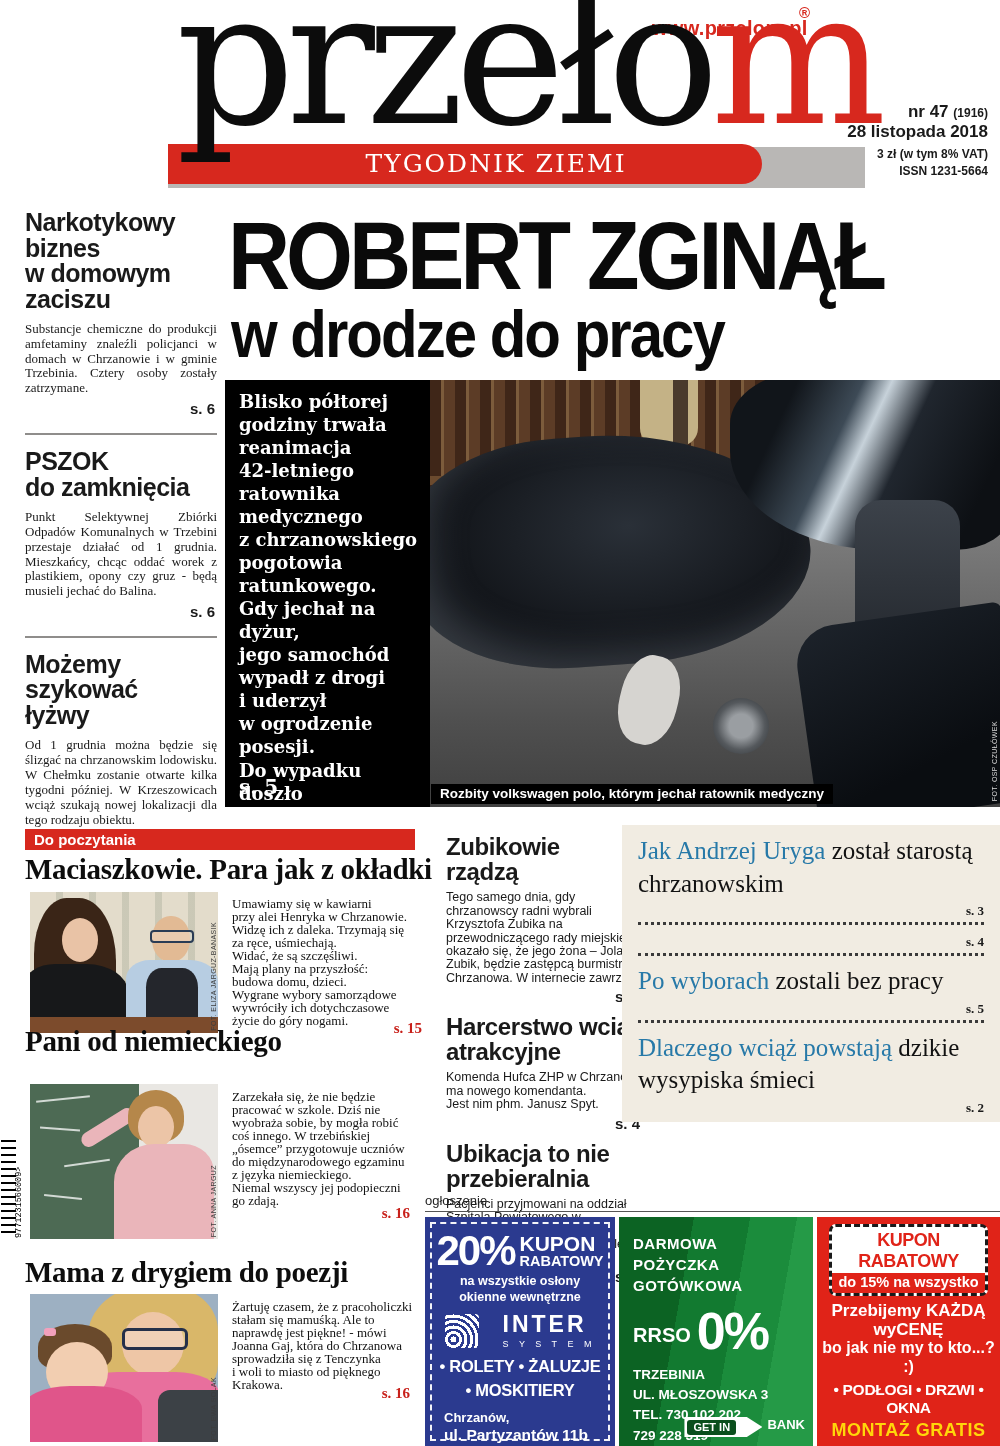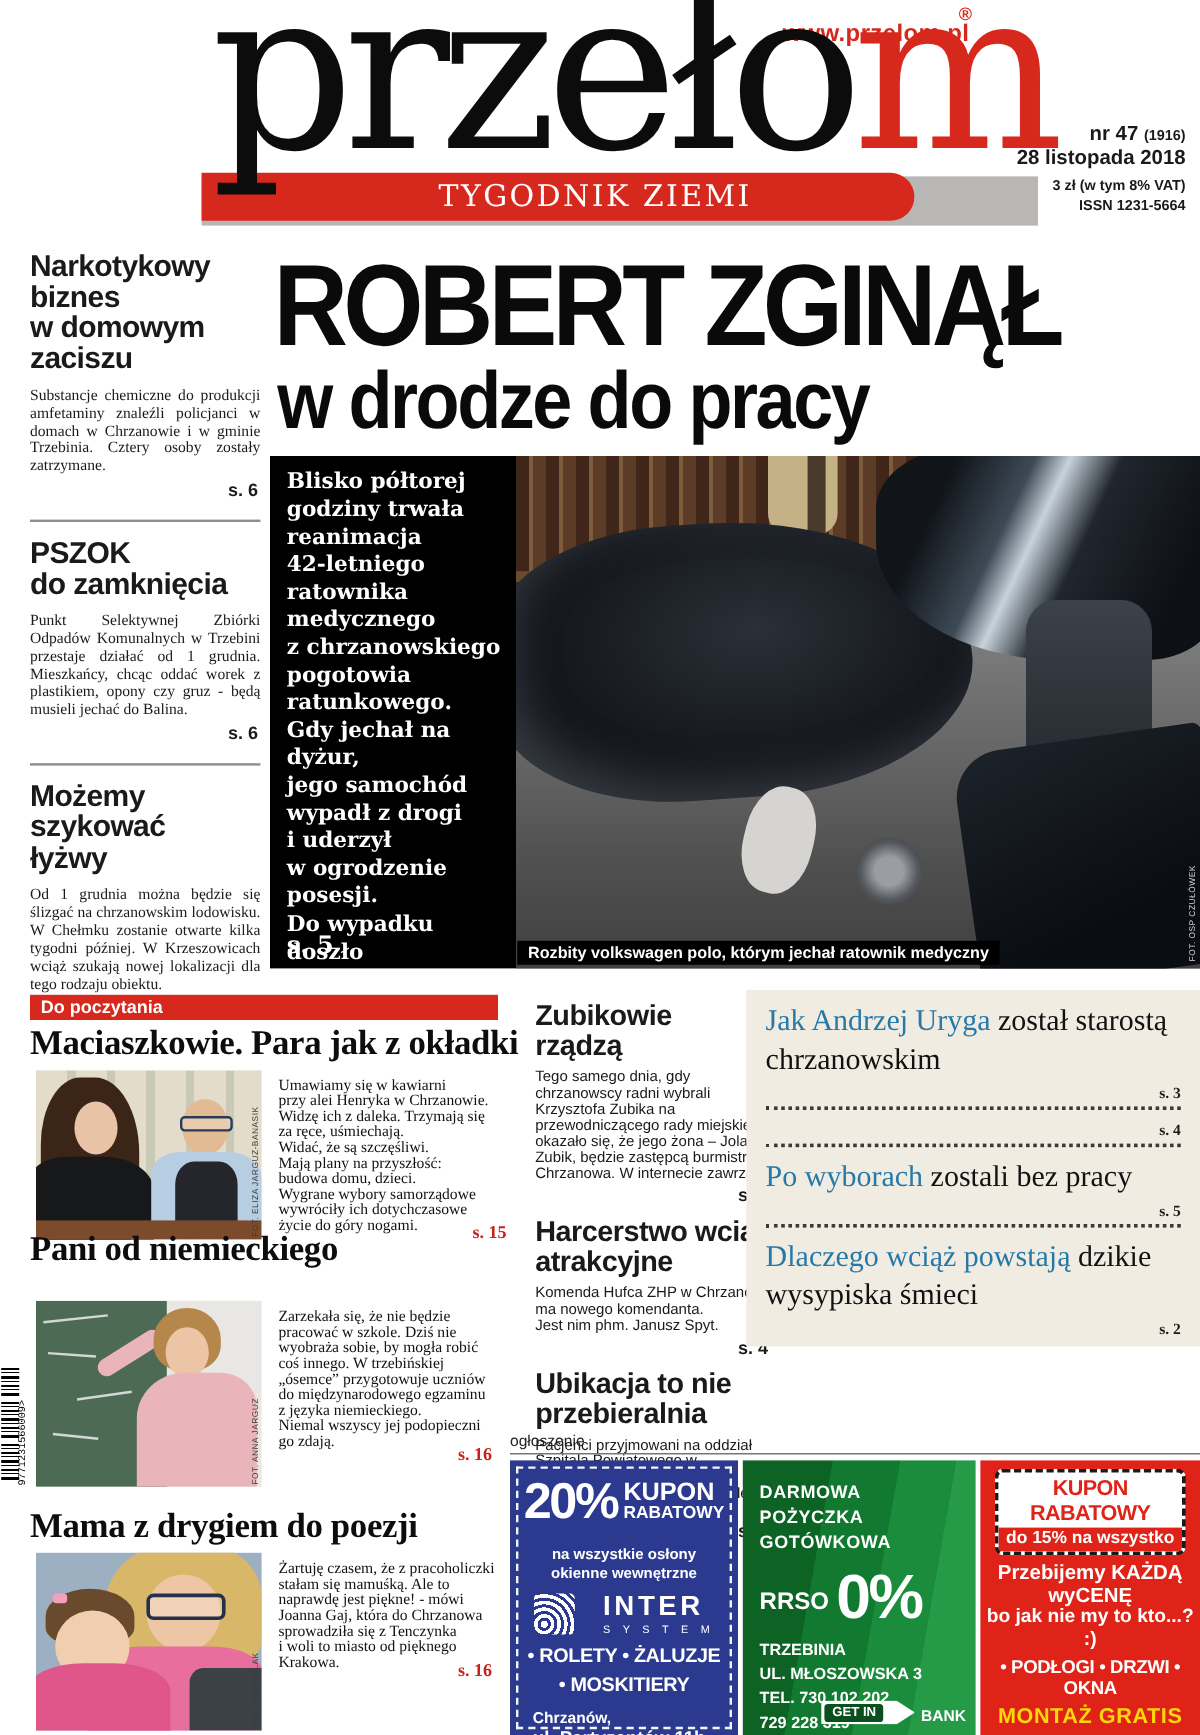--- a/index.html
+++ b/index.html
@@ -138,40 +138,40 @@
   
   .ads-label{left:425px;top:1193px;font-size:13px;color:#222;}
   .ads-rule{left:425px;top:1211px;width:575px;height:1px;background:#555;}
 
   .ad-blue{left:425px;top:1217px;width:190px;height:229px;background:#2b3a8f;color:#fff;box-sizing:border-box;}
   .ad-blue-inner{position:absolute;inset:5px;border:2px dashed rgba(255,255,255,.95);padding:4px 2px;box-sizing:border-box;text-align:center;}
   .ab-row{display:flex;justify-content:center;align-items:center;gap:5px;margin-top:2px;}
   .ab-pct{font-size:42px;font-weight:bold;letter-spacing:-2px;line-height:1;}
   .ab-k1{font-size:21px;font-weight:bold;line-height:1;text-align:left;}
   .ab-k2{font-size:14.5px;font-weight:bold;line-height:1.1;text-align:left;}
-  .ab-sub{font-size:12.5px;font-weight:bold;line-height:1.25;margin-top:16px;}
+  .ab-sub{font-size:12.5px;font-weight:bold;line-height:1.25;margin-top:2px;}
   .ab-brand{display:flex;justify-content:center;align-items:center;gap:24px;margin:8px 0 6px;}
   .ab-logo{width:34px;height:34px;border-radius:4px;
            background:repeating-radial-gradient(circle at 25% 75%,#fff 0 3px,#2b3a8f 3px 5.5px);}
   .ab-inter{font-size:23px;font-weight:bold;letter-spacing:3px;line-height:1;text-align:left;}
   .ab-system{font-size:9px;letter-spacing:4px;text-align:left;margin-top:3px;}
   .ab-prod{font-size:16.5px;font-weight:bold;line-height:1.45;letter-spacing:-.3px;}
   .ab-addr{text-align:left;padding-left:10px;margin-top:7px;line-height:1.2;}
   .ab-a1{font-size:13px;font-weight:bold;}
   .ab-a2{font-size:15.5px;font-weight:bold;}
   .ab-a3,.ab-a4{font-size:12.5px;font-weight:bold;}
 
   .ad-green{left:619px;top:1217px;width:194px;height:229px;color:#fff;box-sizing:border-box;padding:16px 0 0 14px;
             background:linear-gradient(100deg,#0c6323 0%,#0c6323 32%,#127a30 32%,#127a30 56%,#1b8c3c 56%,#1b8c3c 76%,#259a47 76%);}
   .ag-top{font-size:15px;font-weight:bold;letter-spacing:.5px;line-height:1.4;}
   .ag-row{display:flex;align-items:flex-end;gap:6px;margin-top:12px;}
   .ag-rrso{font-size:20px;font-weight:bold;margin-bottom:8px;}
   .ag-rate{font-size:52px;font-weight:bold;letter-spacing:-2px;line-height:.9;}
   .ag-addr{font-size:13.5px;font-weight:bold;line-height:1.5;margin-top:10px;}
-  .ag-brand{position:absolute;right:8px;bottom:9px;display:flex;align-items:flex-end;padding-left:24px;}
+  .ag-brand{position:absolute;right:8px;bottom:9px;display:flex;align-items:flex-start;padding-left:24px;}
   .ag-arrow{width:78px;height:20px;background:#fff;display:flex;align-items:center;
             clip-path:polygon(0 0,80% 0,100% 50%,80% 100%,0 100%);}
   .ag-getin{background:#0a4f1d;color:#fff;font-size:11px;font-weight:bold;border-radius:3px;
             margin-left:3px;padding:1px 6px 2px;}
   .ag-bank{font-size:13px;font-weight:bold;margin-left:5px;}
 
   .ad-red{left:817px;top:1217px;width:183px;height:229px;background:#e02318;color:#fff;box-sizing:border-box;text-align:center;}
   .ar-coupon{margin:7px 12px 0;border:3px dashed #1a1a1a;border-radius:7px;background:#fff;overflow:hidden;}
   .ar-c1{color:#e02318;font-size:18px;font-weight:bold;letter-spacing:-.5px;padding:3px 0 1px;}
   .ar-c2{background:#e02318;color:#fff;font-size:14.5px;font-weight:bold;padding:1px 0 3px;}

